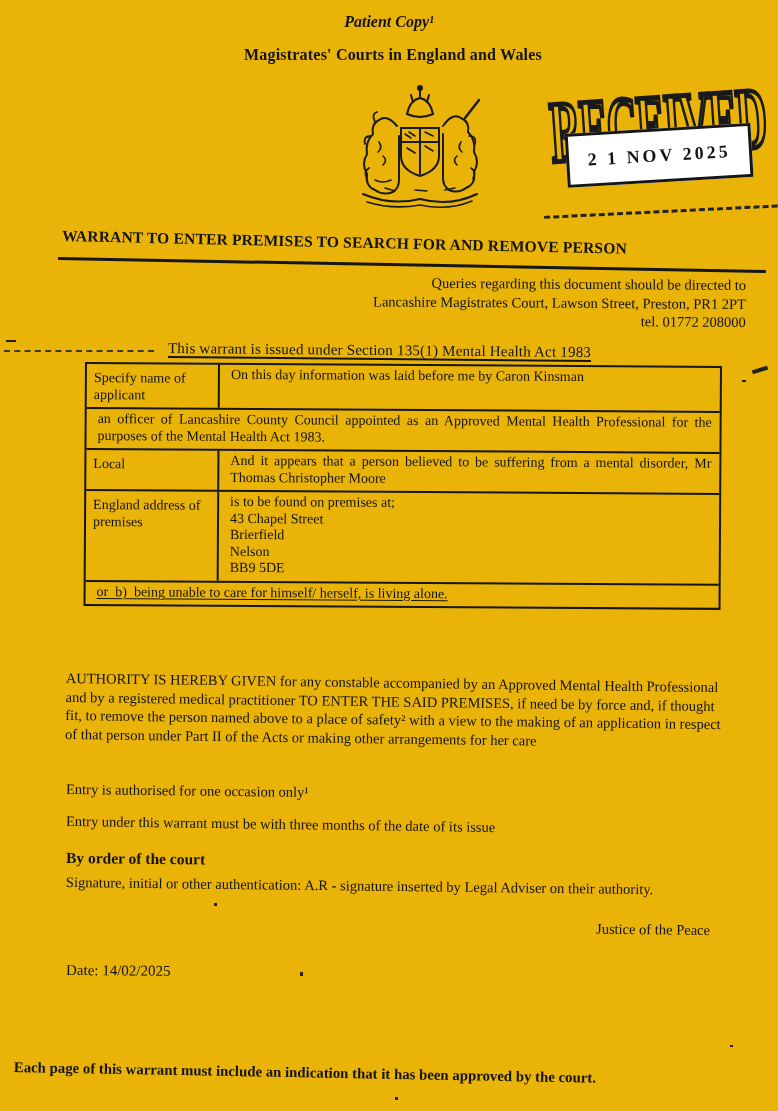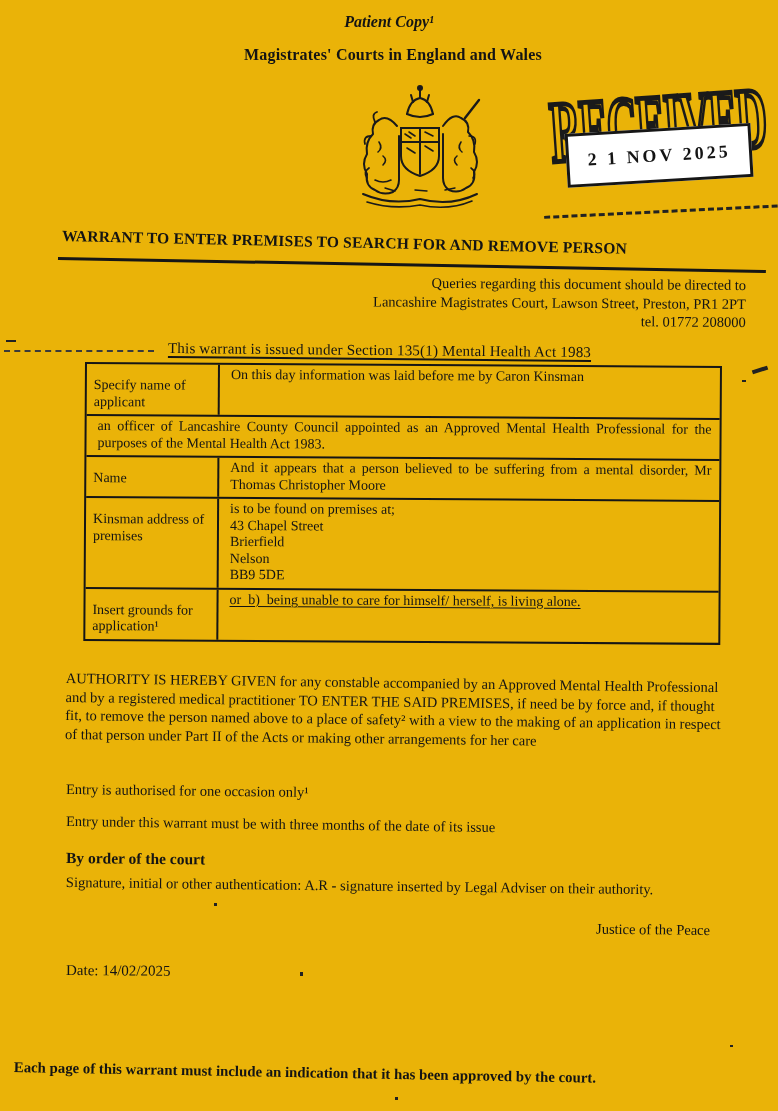--- a/index.html
+++ b/index.html
@@ -53,21 +53,21 @@
   .issue-line { left:168px; top:340px; font-size:15px; letter-spacing:.2px;
     transform:rotate(.55deg); transform-origin:left center; }
   .issue-line span { text-decoration:underline; text-decoration-thickness:1.5px; text-underline-offset:3px; }
 
   
   .warrant-table { left:85px; top:362px; width:633px;
     border:2px solid #161616; transform:rotate(.35deg); transform-origin:left top;
     font-size:14px; line-height:16.5px; }
   .trow { display:flex; border-bottom:2px solid #161616; }
   .trow:last-child { border-bottom:none; }
-  .tlabel { width:120px; flex:none; padding:13px 4px 4px 7px; border-right:2px solid #161616; }
+  .tlabel { width:120px; flex:none; padding:6px 4px 4px 7px; border-right:2px solid #161616; }
   .tvalue { flex:1; padding:2px 8px 4px 11px; }
   .tvalue.just { text-align:justify; }
   .addr-line { display:block; }
   .struck { text-decoration:line-through; text-decoration-thickness:2px; }
   .b-line { text-decoration:underline; text-decoration-thickness:1.2px; text-underline-offset:2px; }
 
   
   .authority { left:66px; top:669px; width:664px; font-size:14.5px; line-height:18.5px;
     transform:rotate(.8deg); transform-origin:left top; }
   .entry1 { left:66px; top:781px; font-size:14.5px; transform:rotate(.7deg); transform-origin:left center; }
@@ -148,35 +148,34 @@
 
   <div class="abs warrant-table">
     <div class="trow">
       <div class="tlabel">Specify name of applicant</div>
       <div class="tvalue">On this day information was laid before me by Caron Kinsman</div>
     </div>
     <div class="trow">
       <div class="tvalue just">an officer of Lancashire County Council appointed as an Approved Mental Health Professional for the purposes of the Mental Health Act 1983.</div>
     </div>
     <div class="trow">
-      <div class="tlabel">Name</div>
+      <div class="tlabel">Local</div>
       <div class="tvalue just">And it appears that a person believed to be suffering from a mental disorder, Mr Thomas Christopher Moore</div>
     </div>
     <div class="trow">
-      <div class="tlabel">Kinsman address of premises</div>
+      <div class="tlabel">England address of premises</div>
       <div class="tvalue">
         <span class="addr-line">is to be found on premises at;</span>
         <span class="addr-line">43 Chapel Street</span>
         <span class="addr-line">Brierfield</span>
         <span class="addr-line">Nelson</span>
         <span class="addr-line">BB9 5DE</span>
       </div>
     </div>
     <div class="trow">
-      <div class="tlabel">Insert grounds for application¹</div>
       <div class="tvalue">
         <span class="addr-line b-line">or&nbsp;&nbsp;b)&nbsp;&nbsp;being unable to care for himself/ herself, is living alone.</span>
       </div>
     </div>
   </div>
 
   <div class="abs authority">AUTHORITY IS HEREBY GIVEN for any constable accompanied by an Approved Mental Health Professional and by a registered medical practitioner TO ENTER THE SAID PREMISES, if need be by force and, if thought fit, to remove the person named above to a place of safety² with a view to the making of an application in respect of that person under Part II of the Acts or making other arrangements for her care</div>
 
   <div class="abs entry1">Entry is authorised for one occasion only¹</div>
   <div class="abs entry2">Entry under this warrant must be with three months of the date of its issue</div>

